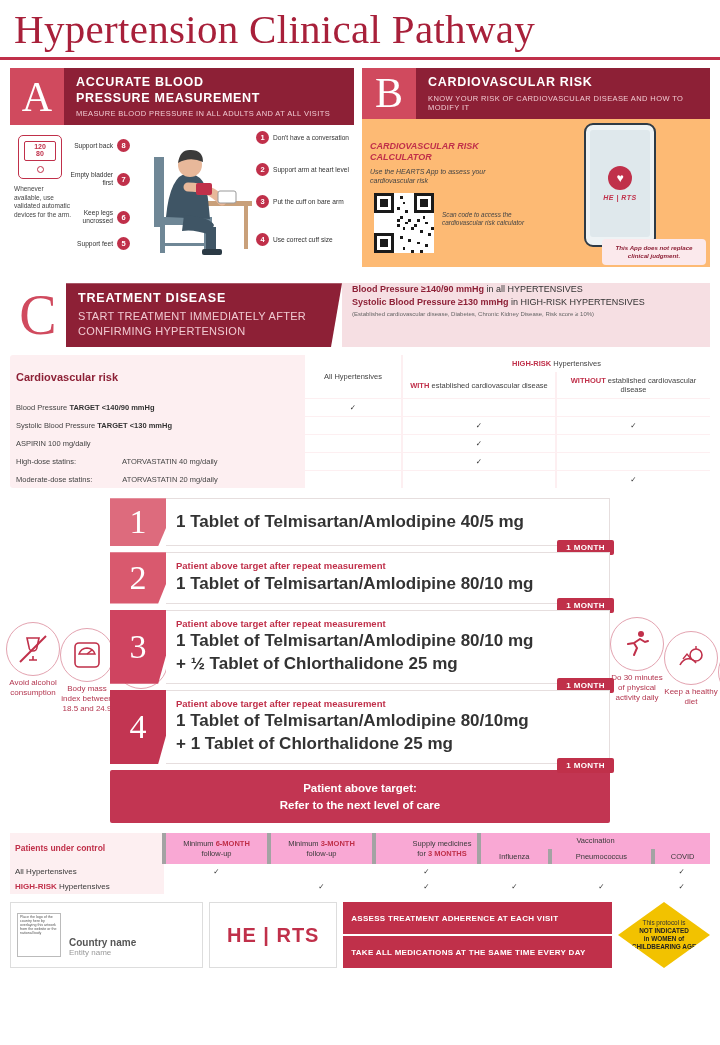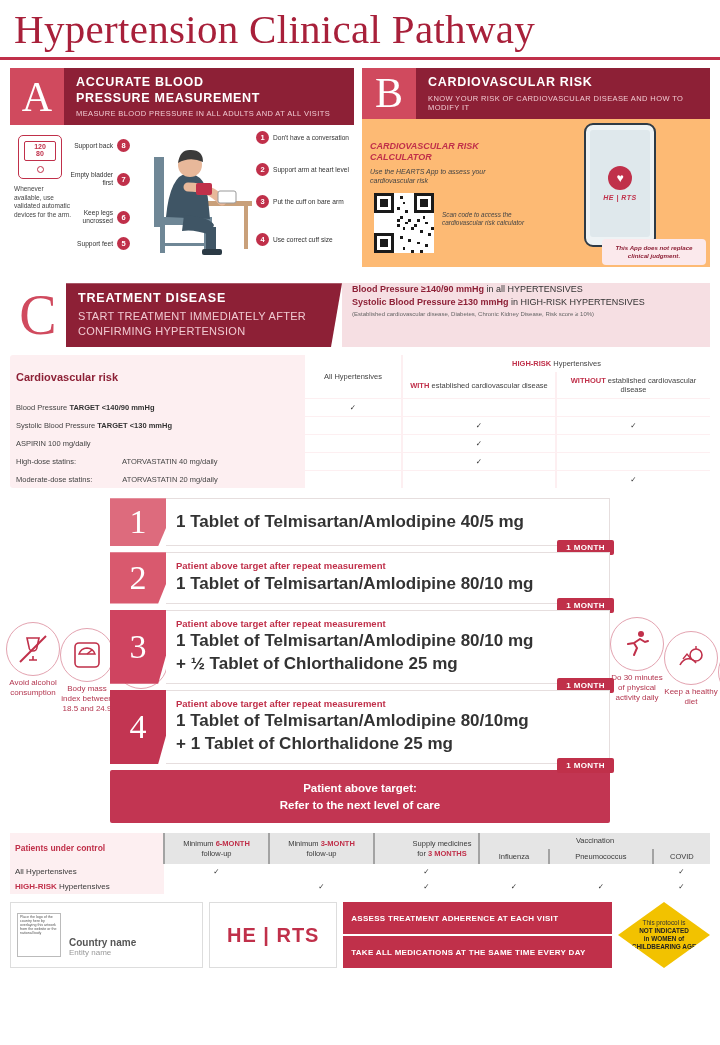--- a/index.html
+++ b/index.html
@@ -127,21 +127,21 @@
   }
   .refer { background:#c23552; color:#fff; text-align:center; padding:10px 6px; font-size:11.5px;
            font-weight:bold; line-height:1.45; border-radius:2px; }
 
   
   .btm-wrap { margin:10px 10px 0 10px; }
   table.btm { width:100%; border-collapse:collapse; }
   table.btm td, table.btm th { font-size:7.5px; padding:3px 5px; text-align:center; }
   table.btm .lbl { text-align:left; background:#fdeff1; font-size:8px; }
   table.btm .hr { color:#c0304a; font-weight:bold; }
-  table.btm thead td { background:#e5e5e5; border-left:2px solid #a3a3a3; line-height:1.25; }
+  table.btm thead td { background:#f9a8d4; border-left:4px solid #a3a3a3; line-height:1.25; }
   table.btm thead td.first { background:#fdeff1; border:none; }
   .bchk { font-size:10px; color:#333; }
   .b-red { color:#c0304a; font-weight:bold; }
 
   
   .footer { display:flex; align-items:stretch; margin:8px 10px 0 10px; gap:6px; height:66px; }
   .f-country { flex:1; background:#fff; border:1px solid #ddd; display:flex; align-items:center; padding:6px; }
   .f-qr { width:44px; height:44px; border:1px solid #bbb; margin-right:8px; font-size:3.6px;
           color:#555; padding:2px; overflow:hidden; line-height:1.1; }
   .f-country .nm { font-size:10px; font-weight:bold; color:#555;margin-top:24px; }

